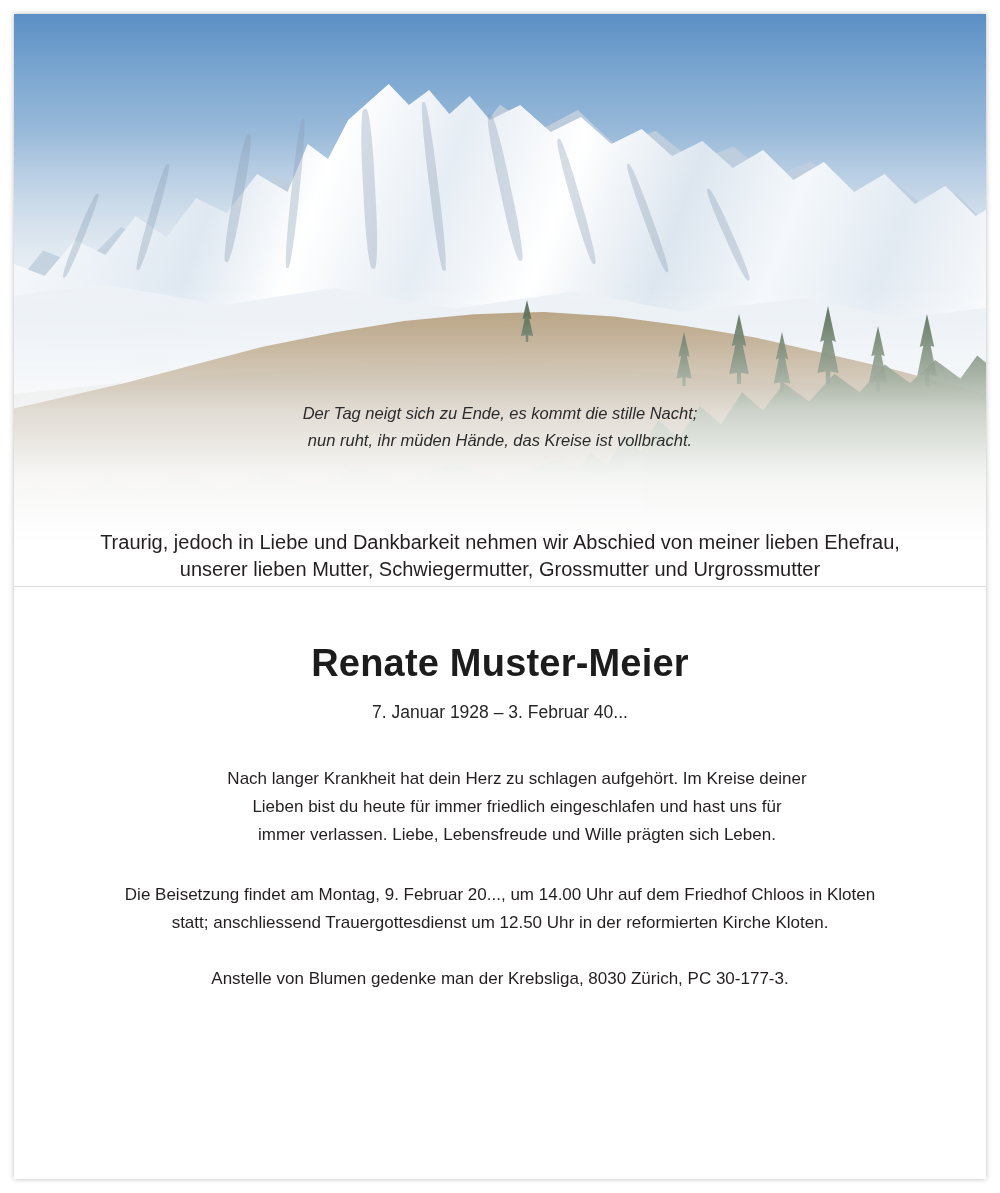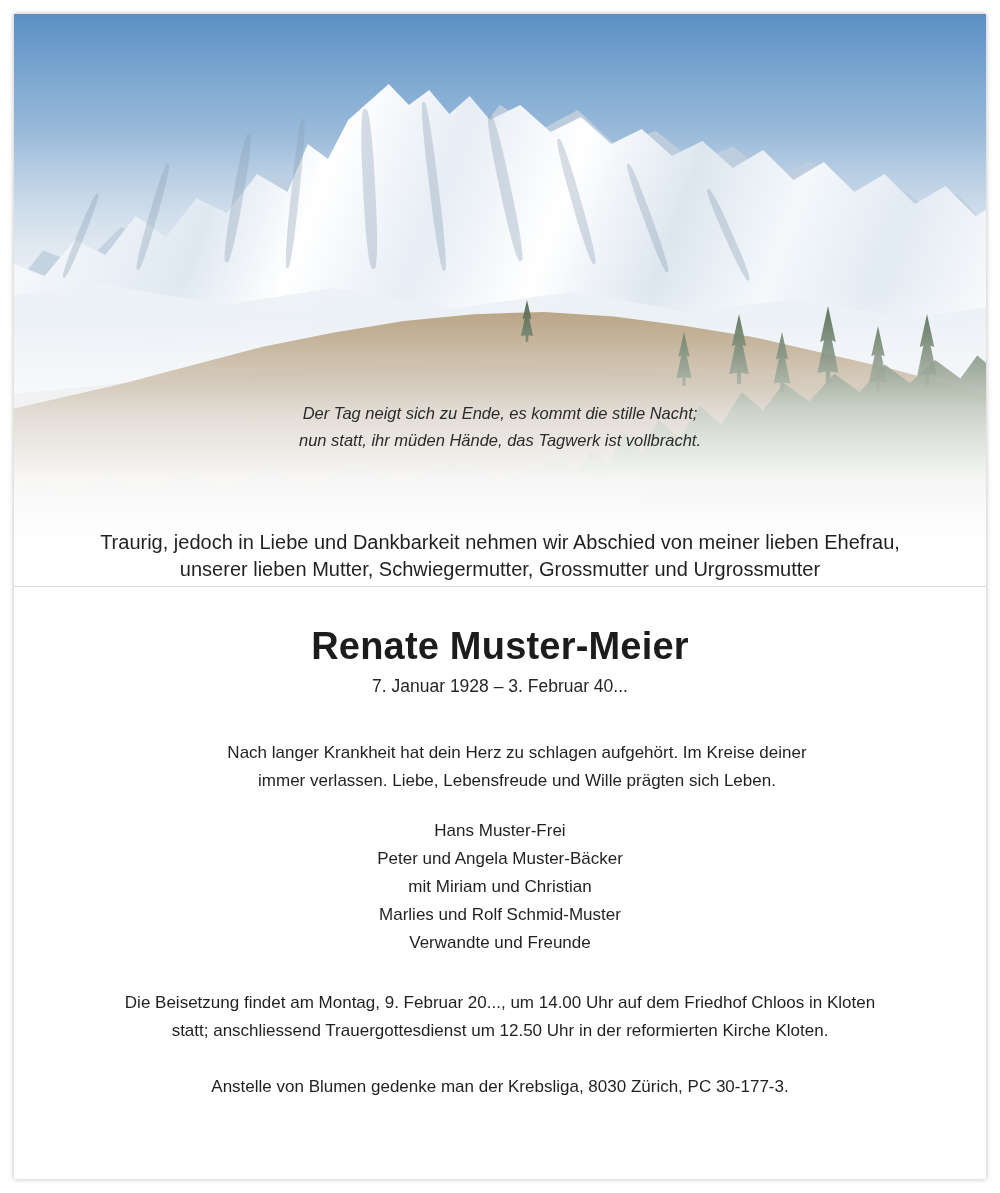--- a/index.html
+++ b/index.html
@@ -213,21 +213,21 @@
   .body-area {
     position: absolute;
     left: 0;
     top: 573px;
     width: 972px;
     height: 592px;
     background: #ffffff;
   }
 
   .name {
-    margin: 0;
+    margin: 17px;
     padding-top: 38px;
     text-align: center;
     font-size: 38px;
     font-weight: 600;
     letter-spacing: .2px;
     color: #1c1c1c;
   }
 
   .dates {
     margin: 8px 0 0 0;
@@ -286,48 +286,42 @@
       <div class="tree" style="left:800px; top:292px; width:28px; height:78px;"></div>
       <div class="tree" style="left:852px; top:312px; width:24px; height:66px;"></div>
       <div class="tree" style="left:900px; top:300px; width:26px; height:72px;"></div>
       <div class="tree" style="left:505px; top:286px; width:16px; height:42px;"></div>
       <div class="tree" style="left:660px; top:318px; width:20px; height:54px;"></div>
 
       <div class="photo-fade"></div>
 
       <div class="verse">
         <div>Der Tag neigt sich zu Ende, es kommt die stille Nacht;</div>
-        <div>nun statt, ihr müden Hände, das Tagwerk ist vollbracht.</div>
+        <div>nun ruht, ihr müden Hände, das Kreise ist vollbracht.</div>
       </div>
 
       <div class="intro">
         <div>Traurig, jedoch in Liebe und Dankbarkeit nehmen wir Abschied von meiner lieben Ehefrau,</div>
         <div>unserer lieben Mutter, Schwiegermutter, Grossmutter und Urgrossmutter</div>
       </div>
     </div>
 
     <div class="hairline"></div>
 
     <div class="body-area">
       <h1 class="name">Renate Muster-Meier</h1>
       <div class="dates">7. Januar 1928 – 3. Februar 40...</div>
 
       <div class="para eulogy">
         <div>Nach langer Krankheit hat dein Herz zu schlagen aufgehört. Im Kreise deiner</div>
+        <div>Lieben bist du heute für immer friedlich eingeschlafen und hast uns für</div>
         <div>immer verlassen. Liebe, Lebensfreude und Wille prägten sich Leben.</div>
       </div>
 
 
-      <div class="para family">
-        <div>Hans Muster-Frei</div>
-        <div>Peter und Angela Muster-Bäcker</div>
-        <div>mit Miriam und Christian</div>
-        <div>Marlies und Rolf Schmid-Muster</div>
-        <div>Verwandte und Freunde</div>
-      </div>
 
       <div class="para funeral">
         <div>Die Beisetzung findet am Montag, 9. Februar 20..., um 14.00 Uhr auf dem Friedhof Chloos in Kloten</div>
         <div>statt; anschliessend Trauergottesdienst um 12.50 Uhr in der reformierten Kirche Kloten.</div>
       </div>
 
       <div class="para flowers">Anstelle von Blumen gedenke man der Krebsliga, 8030 Zürich, PC 30-177-3.</div>
 
     </div>
 

